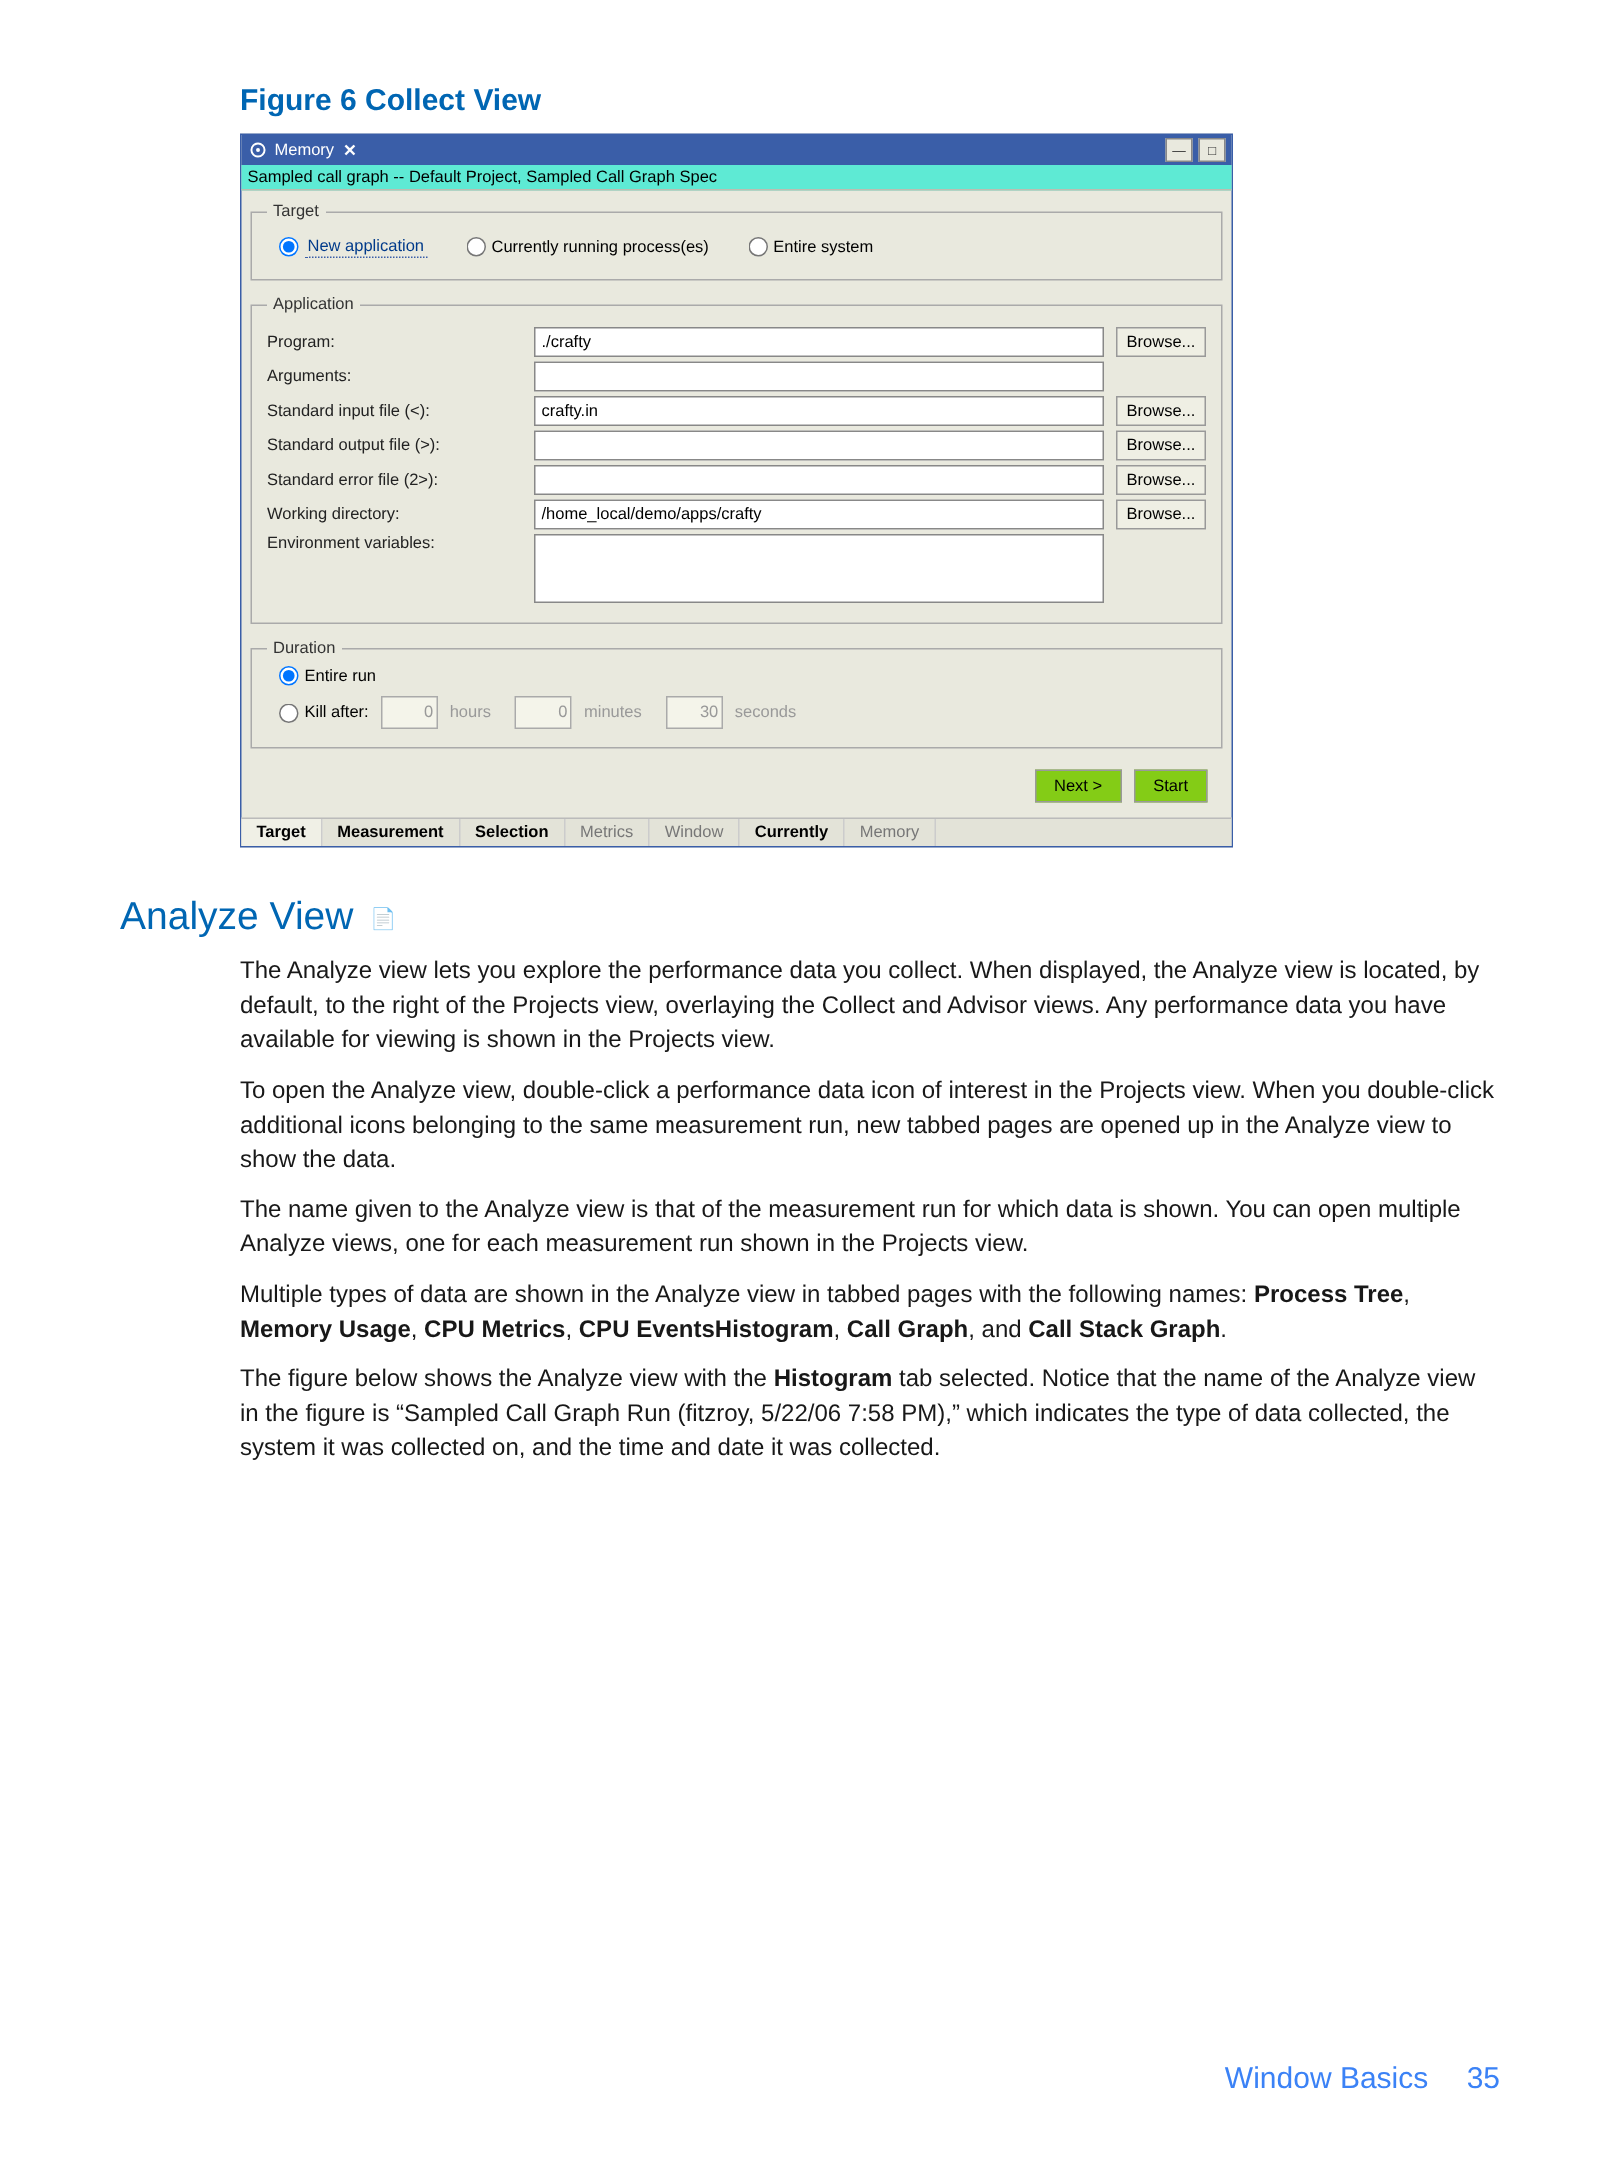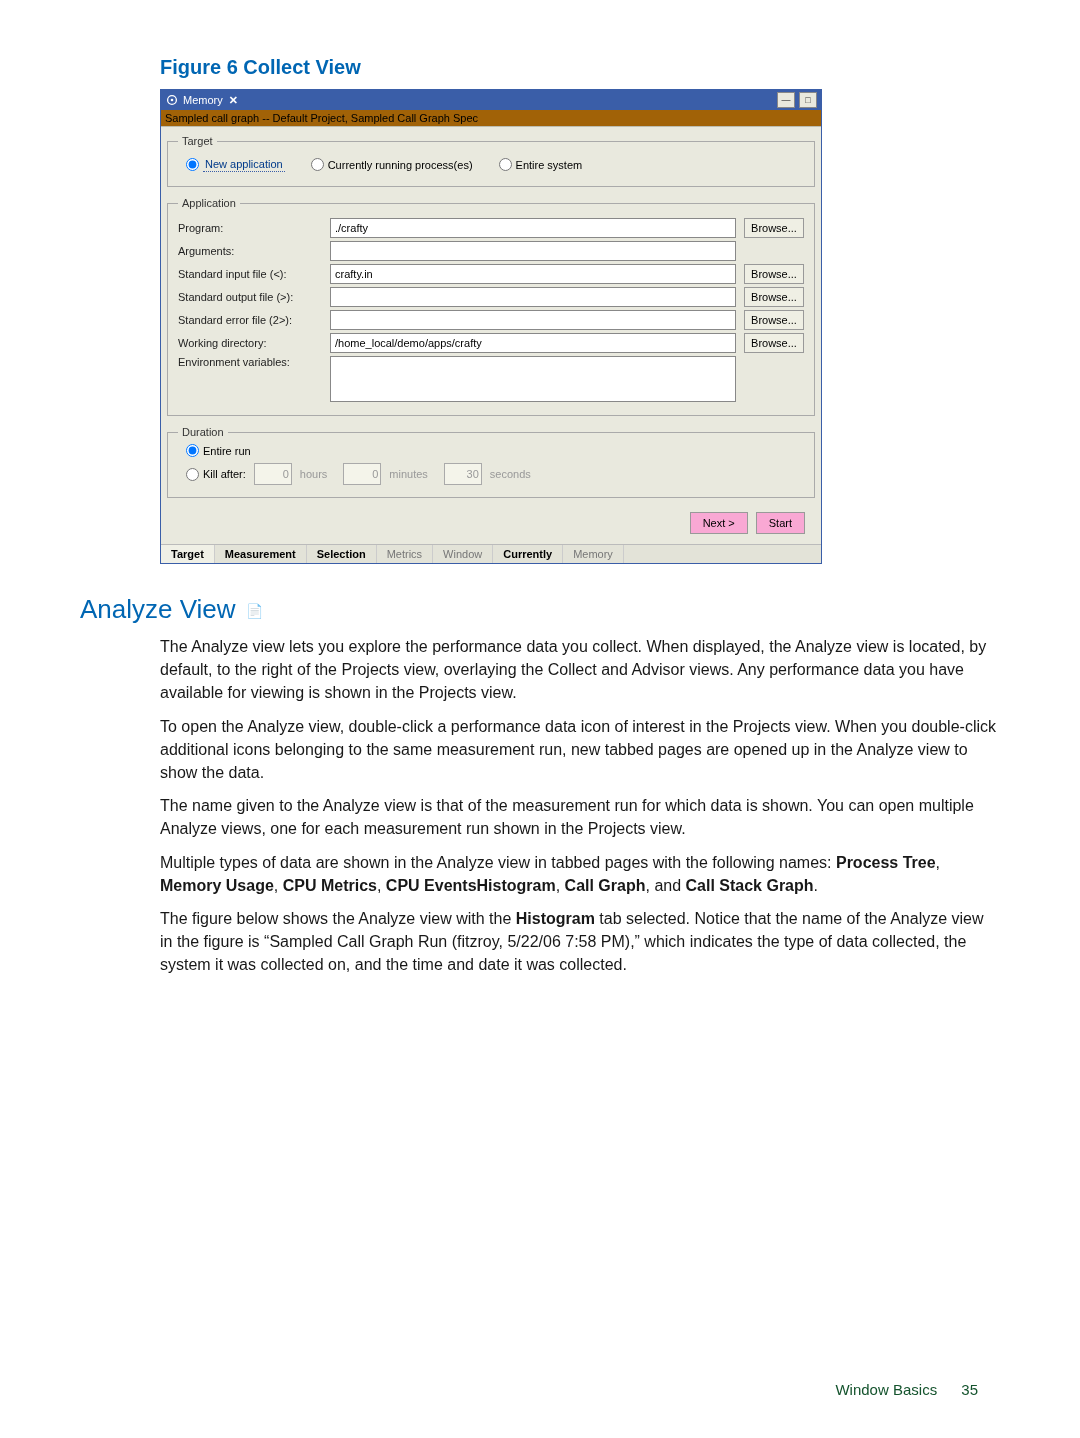--- a/index.html
+++ b/index.html
@@ -53,39 +53,39 @@
   .titlebar .spacer { flex: 1; }
   .titlebar .winbtn {
     width: 16px; height: 14px;
     background: #e9e9de;
     border: 1px solid #888;
     margin-left: 4px;
     display: inline-flex; align-items: center; justify-content: center;
     font-size: 9px; color: #333;
   }
   .subtitle {
-    background: #a16207;
+    background: #5eead4;
     padding: 2px 4px;
     border-bottom: 1px solid #bdbdb0;
     font-size: 11px;
   }
   .panel-body { padding: 4px 6px 6px 6px; }
   fieldset {
     border: 1px solid #aaa;
     margin: 4px 0 10px 0;
     padding: 6px 10px 10px 10px;
     font-size: 11px;
   }
   legend { padding: 0 4px; color:#333; font-size:11px; }
   .radio-row { display: flex; align-items: center; gap: 26px; margin: 4px 0 4px 8px; }
   .radio-item { display: inline-flex; align-items: center; gap: 4px; }
   .radio-item input { margin: 0; }
   .new-app-label { border-bottom: 1px dotted #3a5ea8; color:#003a8a; padding: 1px 2px; }
   .form-row { display: flex; align-items: center; margin: 3px 0; }
-  .form-label { width: 152px; color:#222; }
+  .form-label { width: 178px; color:#222; }
   .form-input {
     flex: 1;
     height: 18px;
     border: 1px solid #888;
     background: #fff;
     padding: 0 4px;
     font-family: Tahoma, Arial, sans-serif;
     font-size: 11px;
   }
   .browse-btn {
@@ -100,21 +100,21 @@
   .kill-row { display:flex; align-items:center; gap:8px; margin:4px 0 2px 8px; }
   .kill-input {
     width: 32px; height: 18px; text-align: right;
     border: 1px solid #aaa; background:#f4f4ea; color:#999;
     font-size:11px;
   }
   .kill-unit { color:#999; margin-right: 8px; }
   .bottom-btns { display:flex; justify-content:flex-end; gap:8px; padding: 4px 10px; }
   .std-btn {
     height: 22px; padding: 0 12px;
-    background: #f9a8d4; border: 1px solid #999;
+    background: #84cc16; border: 1px solid #999;
     font-size: 11px; cursor:pointer;
   }
   .bottom-tabs {
     display: flex;
     border-top: 1px solid #bbb;
     background: #e3e3d8;
   }
   .bottom-tabs .tab {
     padding: 3px 10px;
     border-right: 1px solid #ccc;
@@ -137,23 +137,23 @@
   p.body {
     margin: 10px 0 10px 80px;
     line-height: 1.45;
     font-size: 16px;
     color:#181818;
   }
   strong { font-weight: bold; }
   .footer {
     position: absolute;
     bottom: 40px;
-    right: 102px;
-    font-size: 15px;
-    color: #14532d;
+    right: 80px;
+    font-size: 20px;
+    color: #3b82f6;
   }
   .footer .pnum { margin-left: 20px; }
 </style>
 </head>
 <body>
 
 <div class="page">
   <div class="figure-caption">Figure 6 Collect View</div>
 
   <div class="window">

